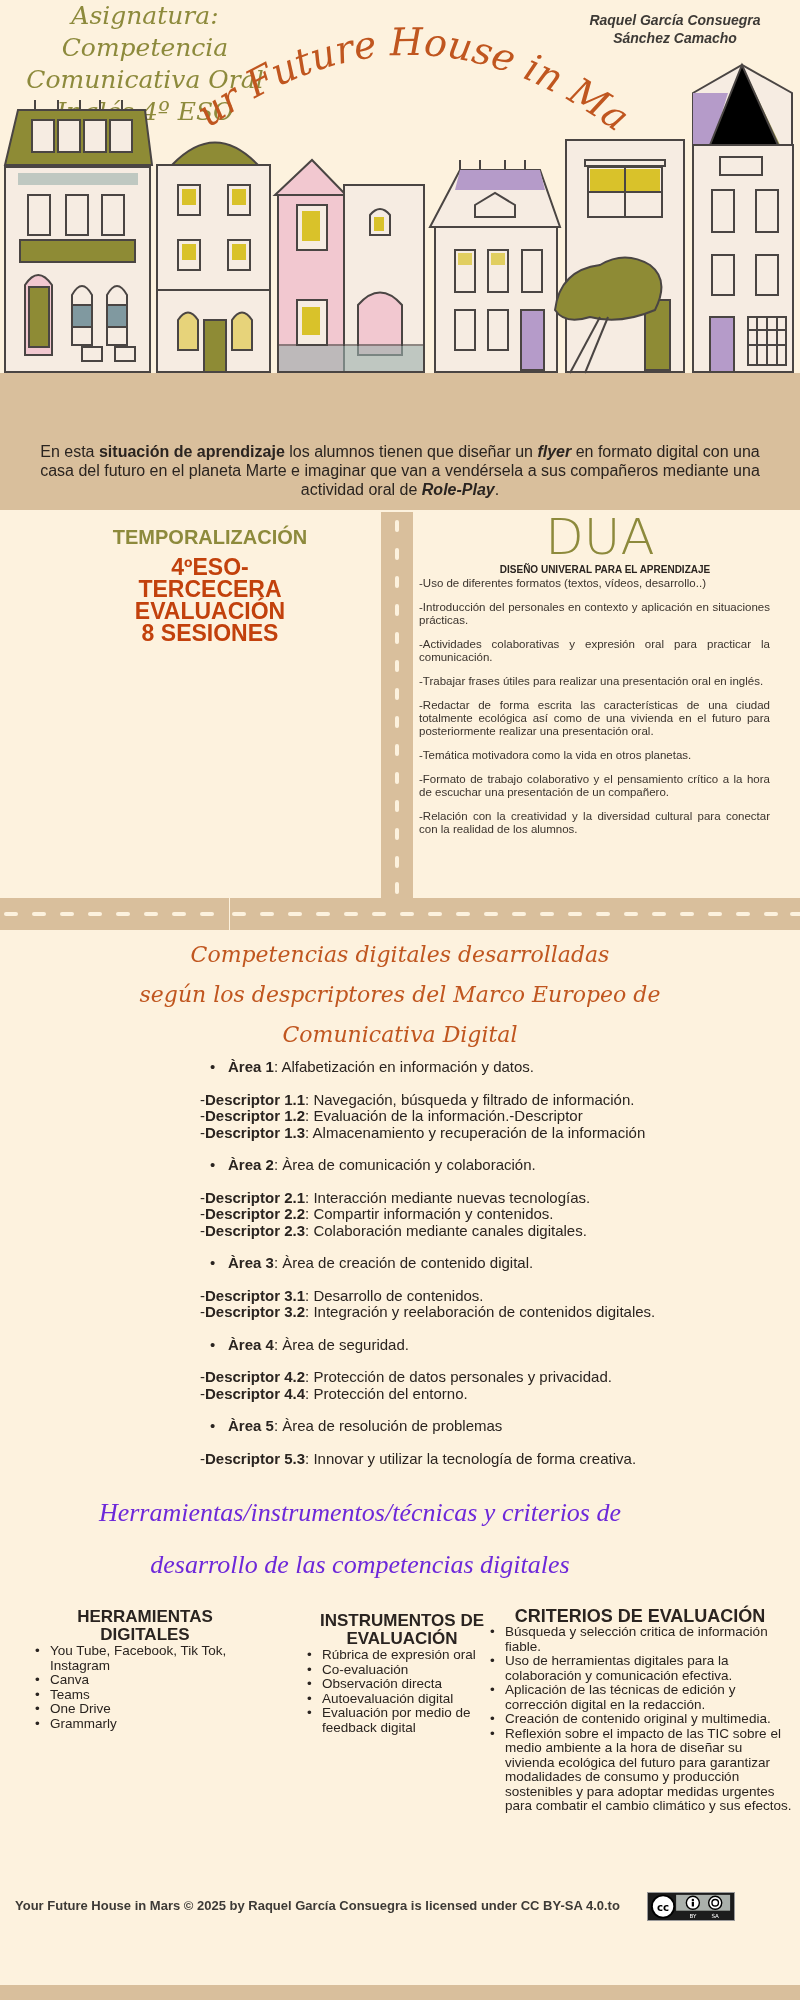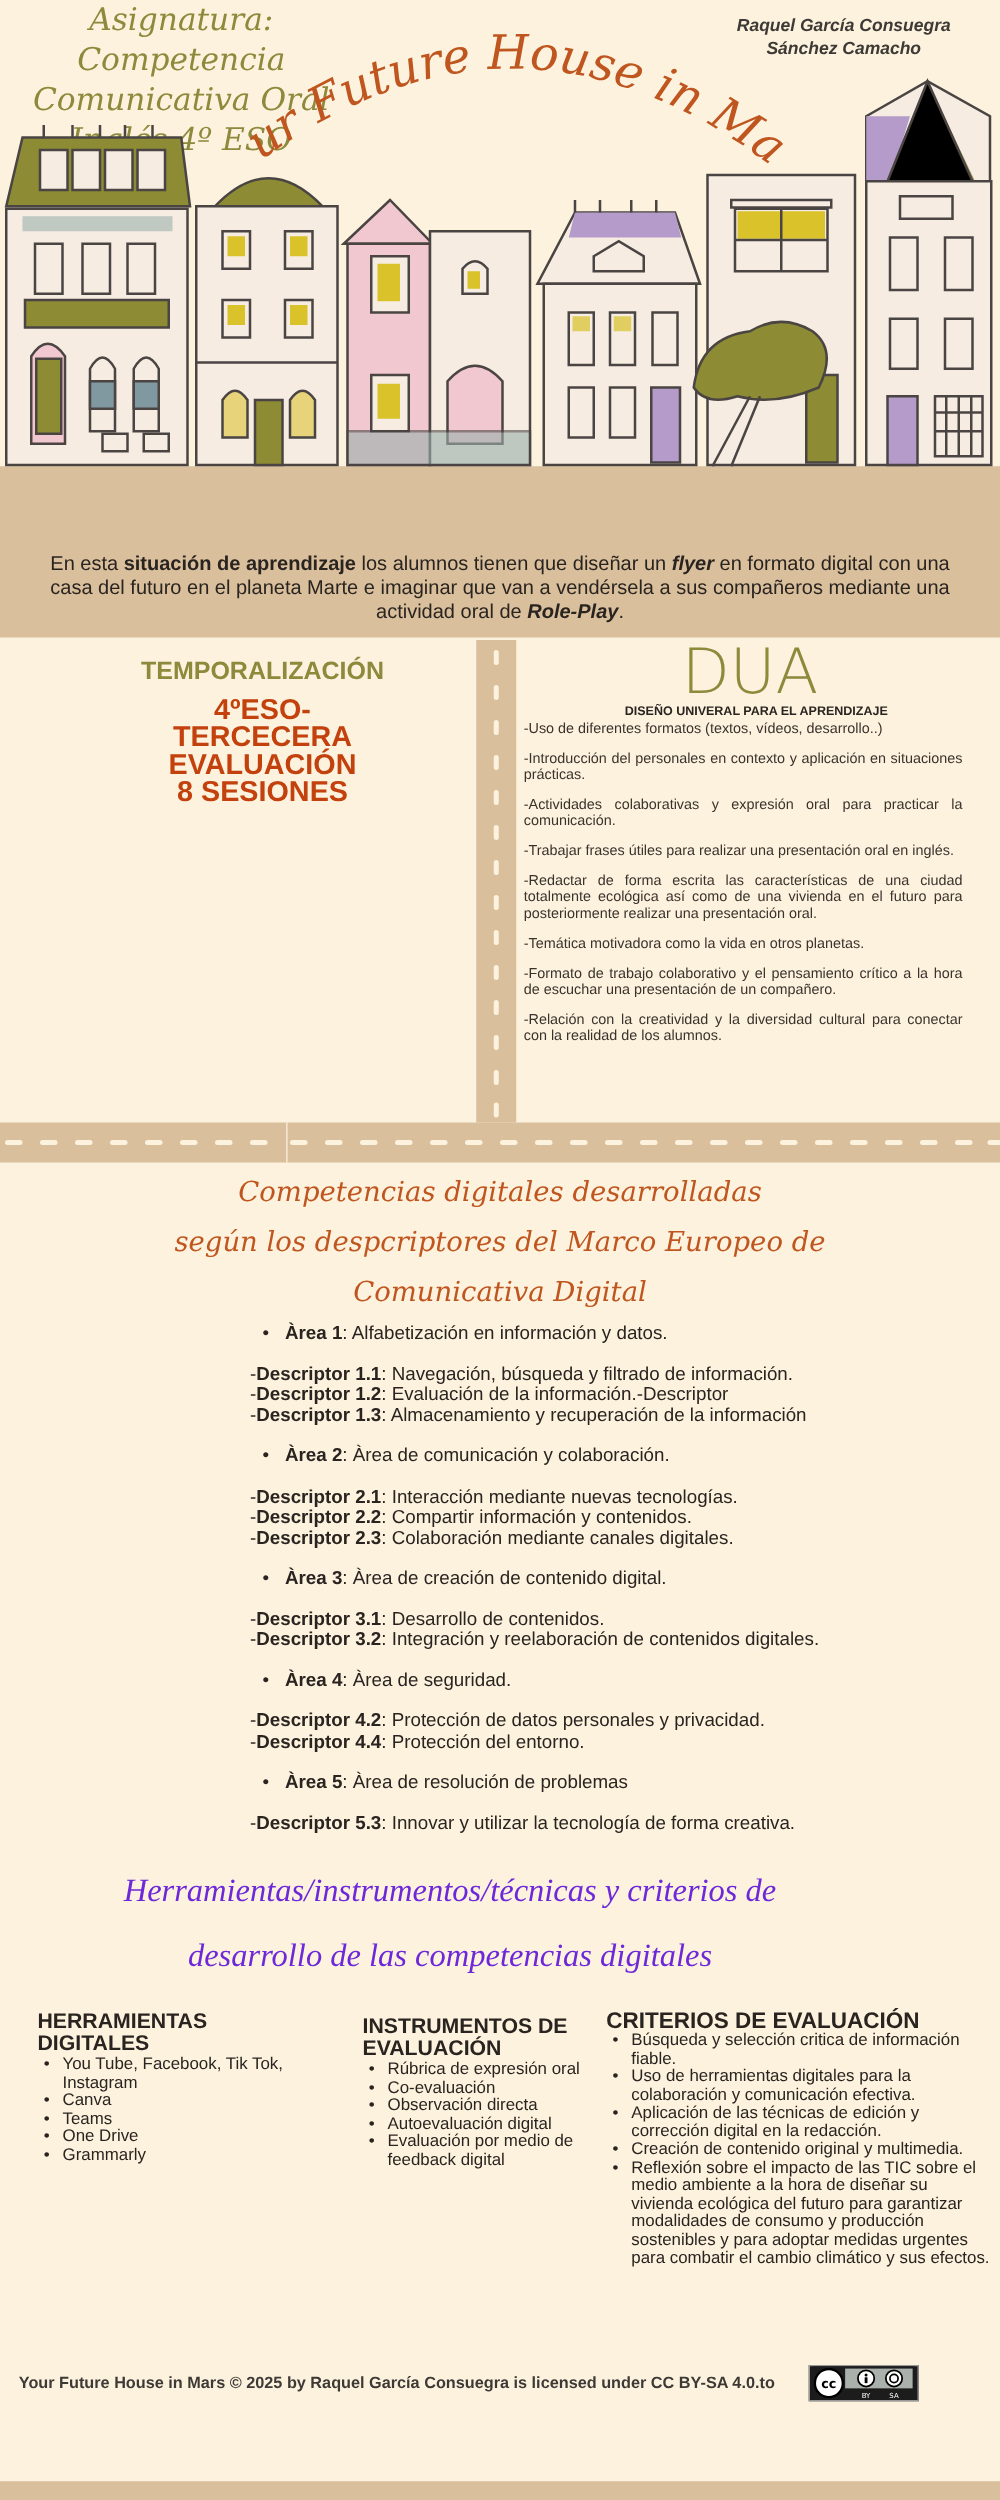--- a/index.html
+++ b/index.html
@@ -112,30 +112,30 @@
   .comp-body .desc-group { margin-bottom: 16px; }
   .comp-body b { font-weight: bold; }
 
   
   .tools-title {
     left: 40px; top: 1487px; width: 640px; text-align: center;
     font-family: Liberation Serif, serif; font-style: italic;
     color: #6d28d9; font-size: 26px; line-height: 52px;
   }
   .col-title {
-    font-weight: bold; font-size: 17px; line-height: 18px; color: #2a2420;
+    text-align: center; font-weight: bold; font-size: 17px; line-height: 18px; color: #2a2420;
   }
   .col ul { list-style: none; }
   .col li {
     position: relative; padding-left: 20px;
     font-size: 13.5px; line-height: 14.5px; color: #2a2420;
   }
   .col li::before { content: "\2022"; position: absolute; left: 5px; top: 0; }
   .col1 { left: 30px; top: 1608px; width: 230px; }
-  .col2 { left: 290px; top: 1612px; width: 200px; }
+  .col2 { left: 302px; top: 1612px; width: 200px; }
   .col3 { left: 485px; top: 1607px; width: 310px; }
   .col3 .col-title { font-size: 18px; }
 
   
   .license {
     left: 15px; top: 1898px; width: 620px;
     font-weight: bold; font-size: 13px; color: #3d3a36;
   }
   .cc-badge {
     left: 647px; top: 1892px; width: 88px; height: 29px;

